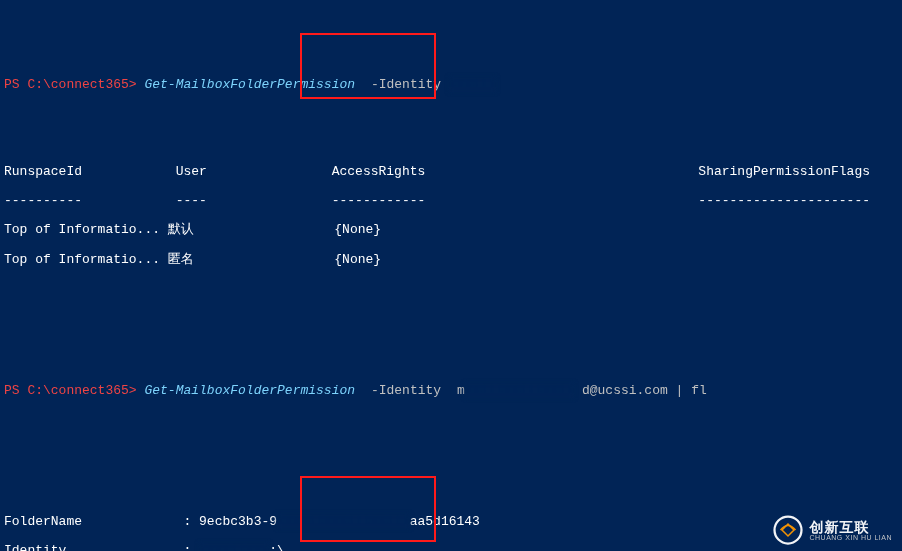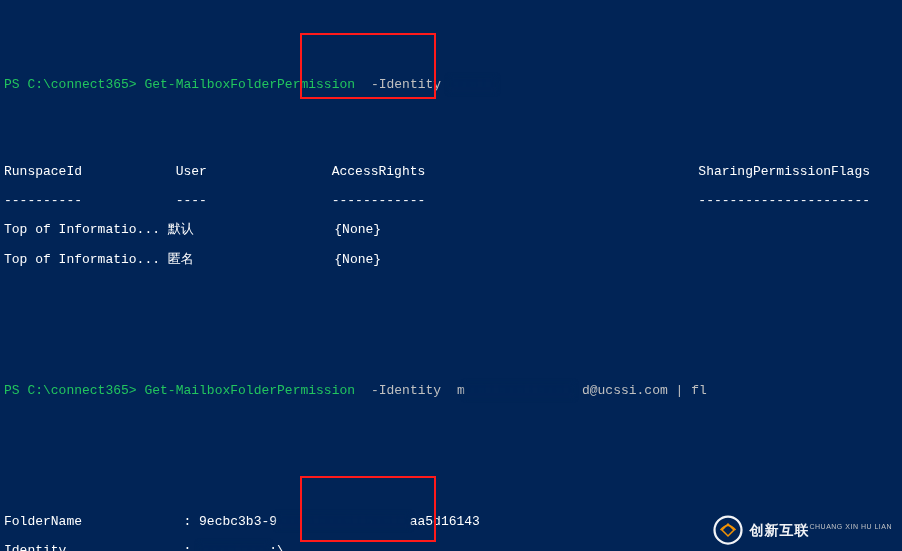--- a/index.html
+++ b/index.html
@@ -10,22 +10,22 @@
     font-size: 13px;
     line-height: 1.1;
     width: 902px;
     height: 551px;
     overflow: hidden;
     padding: 6px 0 0 4px;
     white-space: pre;
     position: relative;
   }
   .line { white-space: pre; height: 15px; }
-  .prompt { color: #22c55e; }
-  .cmd { color: #22c55e; }
+  .prompt { color: #ef4444; }
+  .cmd { color: #7dd3fc; font-style: italic; }
   .param { color: #c0c0c0; margin-left: 8px; }
   .redacted {
     display: inline-block;
     background: #012456;
     color: #012456;
     filter: blur(2px);
     vertical-align: middle;
   }
   .redbox {
     position: absolute;
@@ -40,21 +40,21 @@
     align-items: center;
     gap: 6px;
     opacity: 0.95;
   }
   .wm-logo {
     width: 30px;
     height: 30px;
   }
   .wm-text {
     display: flex;
-    flex-direction: row;
+    flex-direction: column;
     line-height: 1;
   }
   .wm-cn {
     font-family: "Microsoft YaHei", sans-serif;
     font-size: 14px;
     font-weight: bold;
     color: #fff;
     letter-spacing: 1px;
   }
   .wm-en {

